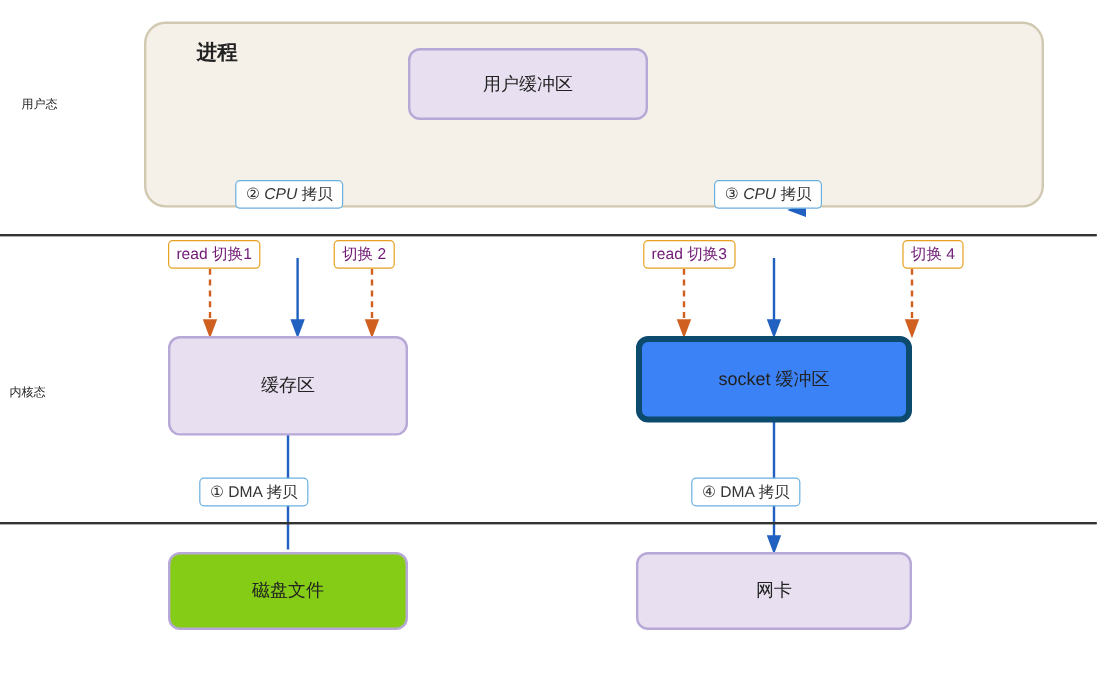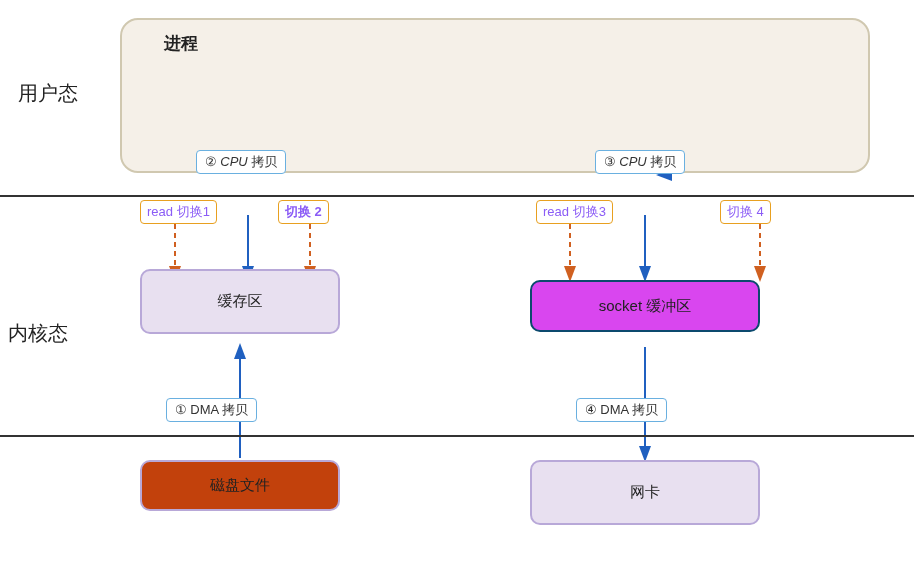--- a/index.html
+++ b/index.html
@@ -16,21 +16,21 @@
 
     .diagram {
       position: relative;
       width: 914px;
       height: 568px;
     }
 
     
     .zone-label {
       position: absolute;
-      font-size: 20px;
+      font-size: 10px;
       font-weight: 500;
       color: #222;
     }
 
     
     .divider {
       position: absolute;
       left: 0;
       width: 914px;
       height: 2px;
@@ -62,62 +62,62 @@
       border: 2px solid #b8a8d8;
       top: 40px;
       left: 340px;
       width: 200px;
       height: 60px;
     }
 
     .box-cache {
       background: #e8e0f0;
       border: 2px solid #b8a8d8;
-      top: 269px;
+      top: 280px;
+      left: 140px;
+      width: 200px;
+      height: 83px;
+    }
+
+    .box-socket {
+      background: #3b82f6;
+      border: 5px solid #0c4a6e;
+      top: 280px;
+      left: 530px;
+      width: 230px;
+      height: 72px;
+    }
+
+    .box-disk {
+      background: #84cc16;
+      border: 2px solid #b8a8d8;
+      top: 460px;
       left: 140px;
       width: 200px;
       height: 65px;
-    }
-
-    .box-socket {
-      background: #d946ef;
-      border: 2px solid #0c4a6e;
-      top: 280px;
-      left: 530px;
-      width: 230px;
-      height: 52px;
-    }
-
-    .box-disk {
-      background: #c2410c;
-      border: 2px solid #b8a8d8;
-      top: 460px;
-      left: 140px;
-      width: 200px;
-      height: 51px;
     }
 
     .box-nic {
       background: #e8e0f0;
       border: 2px solid #b8a8d8;
       top: 460px;
       left: 530px;
       width: 230px;
       height: 65px;
     }
 
     
     .tag {
       position: absolute;
       border: 1.5px solid #e8a020;
       background: #fff;
       border-radius: 4px;
       padding: 2px 6px;
       font-size: 13px;
-      color: #8b5cf6;
+      color: #701a75;
       white-space: nowrap;
     }
 
     
     .step-tag {
       position: absolute;
       border: 1.5px solid #6ab0e0;
       background: #fff;
       border-radius: 4px;
       padding: 2px 8px;
@@ -181,20 +181,23 @@
 
   </svg>
 
   <div class="box box-user-area"></div>
 
   <div class="zone-label" style="top:80px; left:18px;">用户态</div>
   <div class="zone-label" style="top:320px; left:8px;">内核态</div>
 
   <div style="position:absolute; top:32px; left:148px; font-size:17px; font-weight:bold;margin-left:16px;">进程</div>
 
+  <div class="box box-user-buffer">
+    <span>用户缓冲区</span>
+  </div>
 
   <div class="box box-cache">
     <span>缓存区</span>
   </div>
 
   <div class="box box-socket">
     <span>socket 缓冲区</span>
   </div>
 
   <div class="box box-disk">
@@ -203,25 +206,25 @@
 
   <div class="box box-nic">
     <span>网卡</span>
   </div>
 
   <div class="divider" style="top:195px;"></div>
   <div class="divider" style="top:435px;"></div>
 
   <div class="tag" style="top:200px; left:140px;">read 切换1</div>
 
-  <div class="tag" style="top:200px; left:278px;font-weight:bold;">切换 2</div>
+  <div class="tag" style="top:200px; left:278px;">切换 2</div>
 
   <div class="tag" style="top:200px; left:536px;">read 切换3</div>
 
-  <div class="tag" style="top:200px; left:720px;">切换 4</div>
+  <div class="tag" style="top:200px; left:752px;">切换 4</div>
 
   <div class="step-tag" style="top:398px; left:166px;">① DMA 拷贝</div>
 
   <div class="step-tag" style="top:150px; left:196px;">
     <span>② </span><span class="italic">CPU</span><span> 拷贝</span>
   </div>
 
   <div class="step-tag" style="top:398px; left:576px;">④ DMA 拷贝</div>
 
   <div class="step-tag" style="top:150px; left:595px;">

